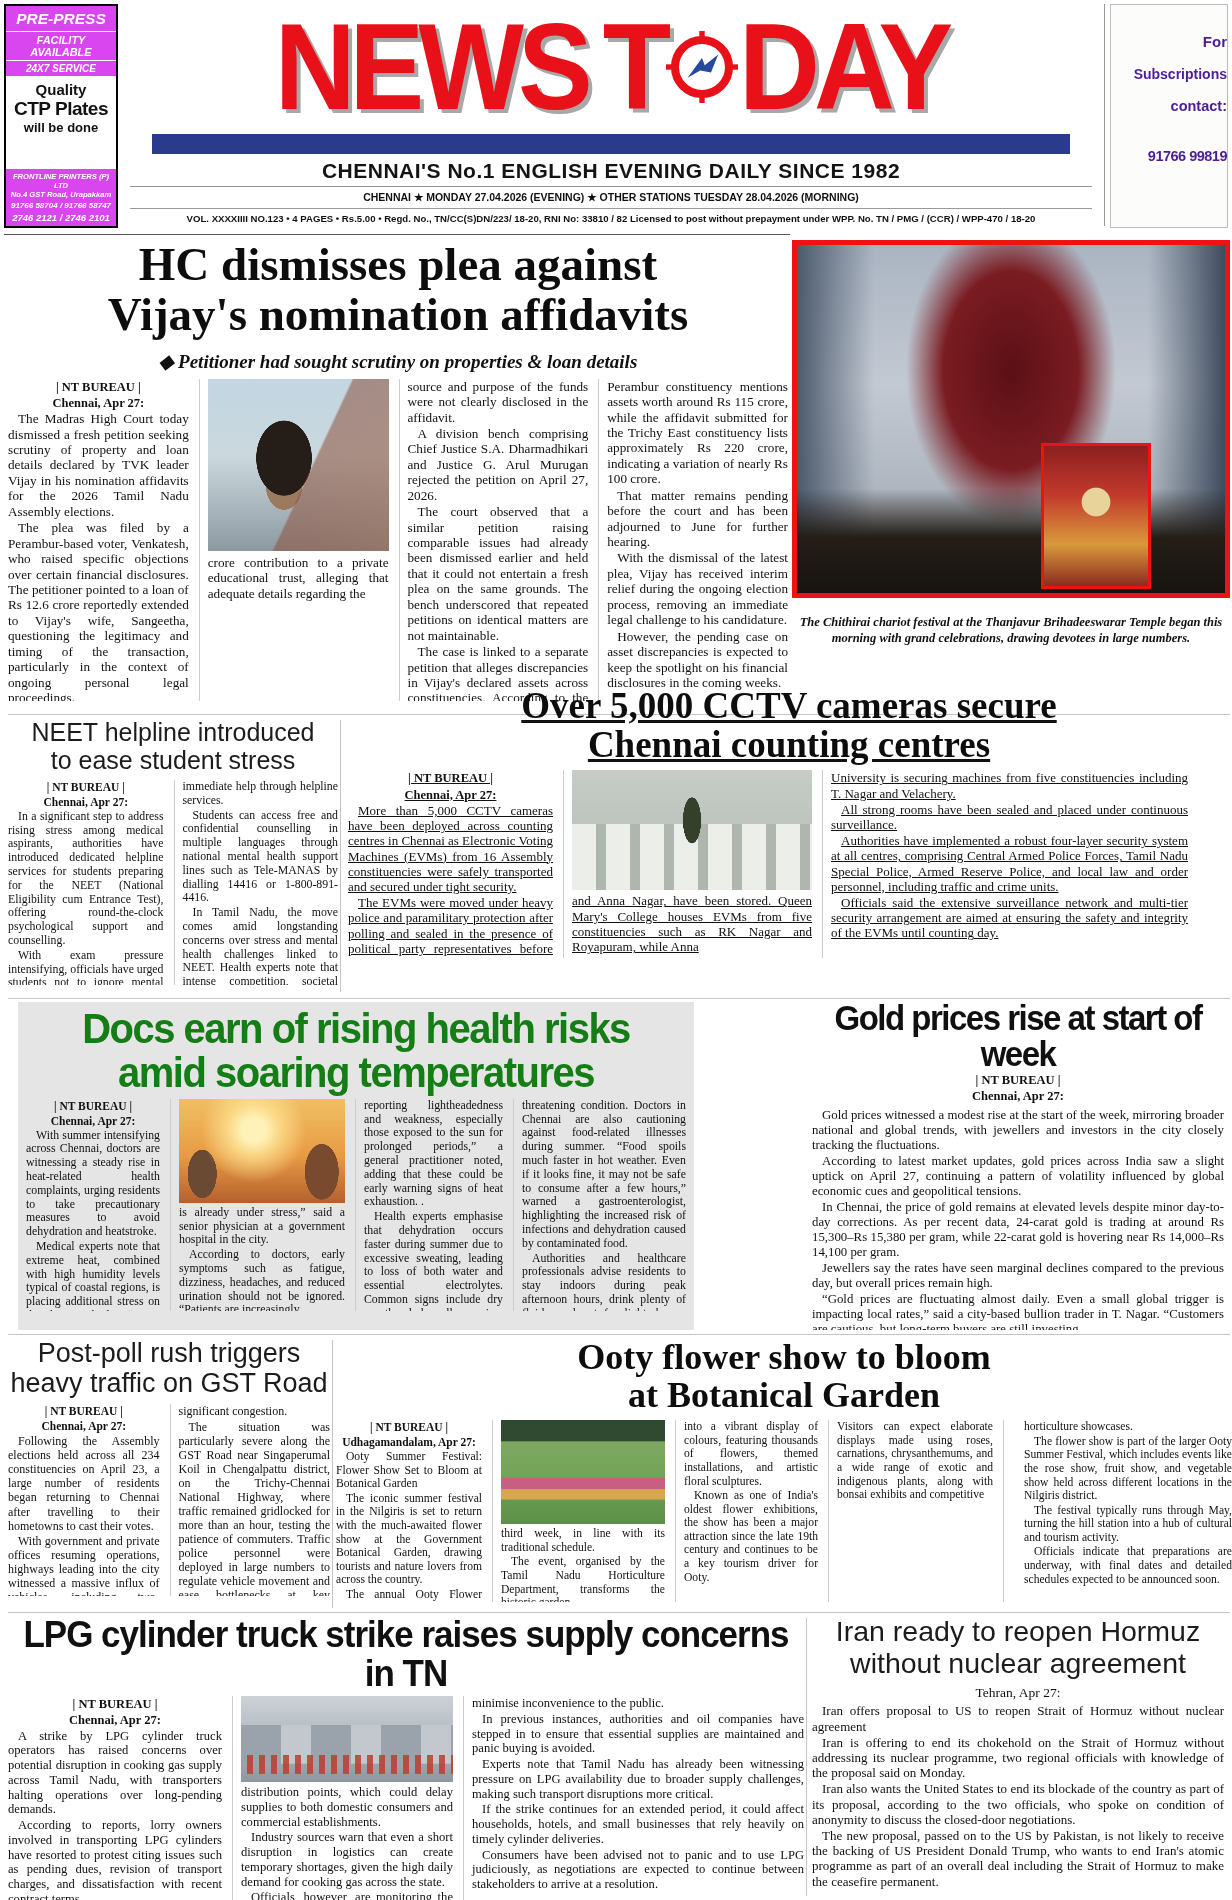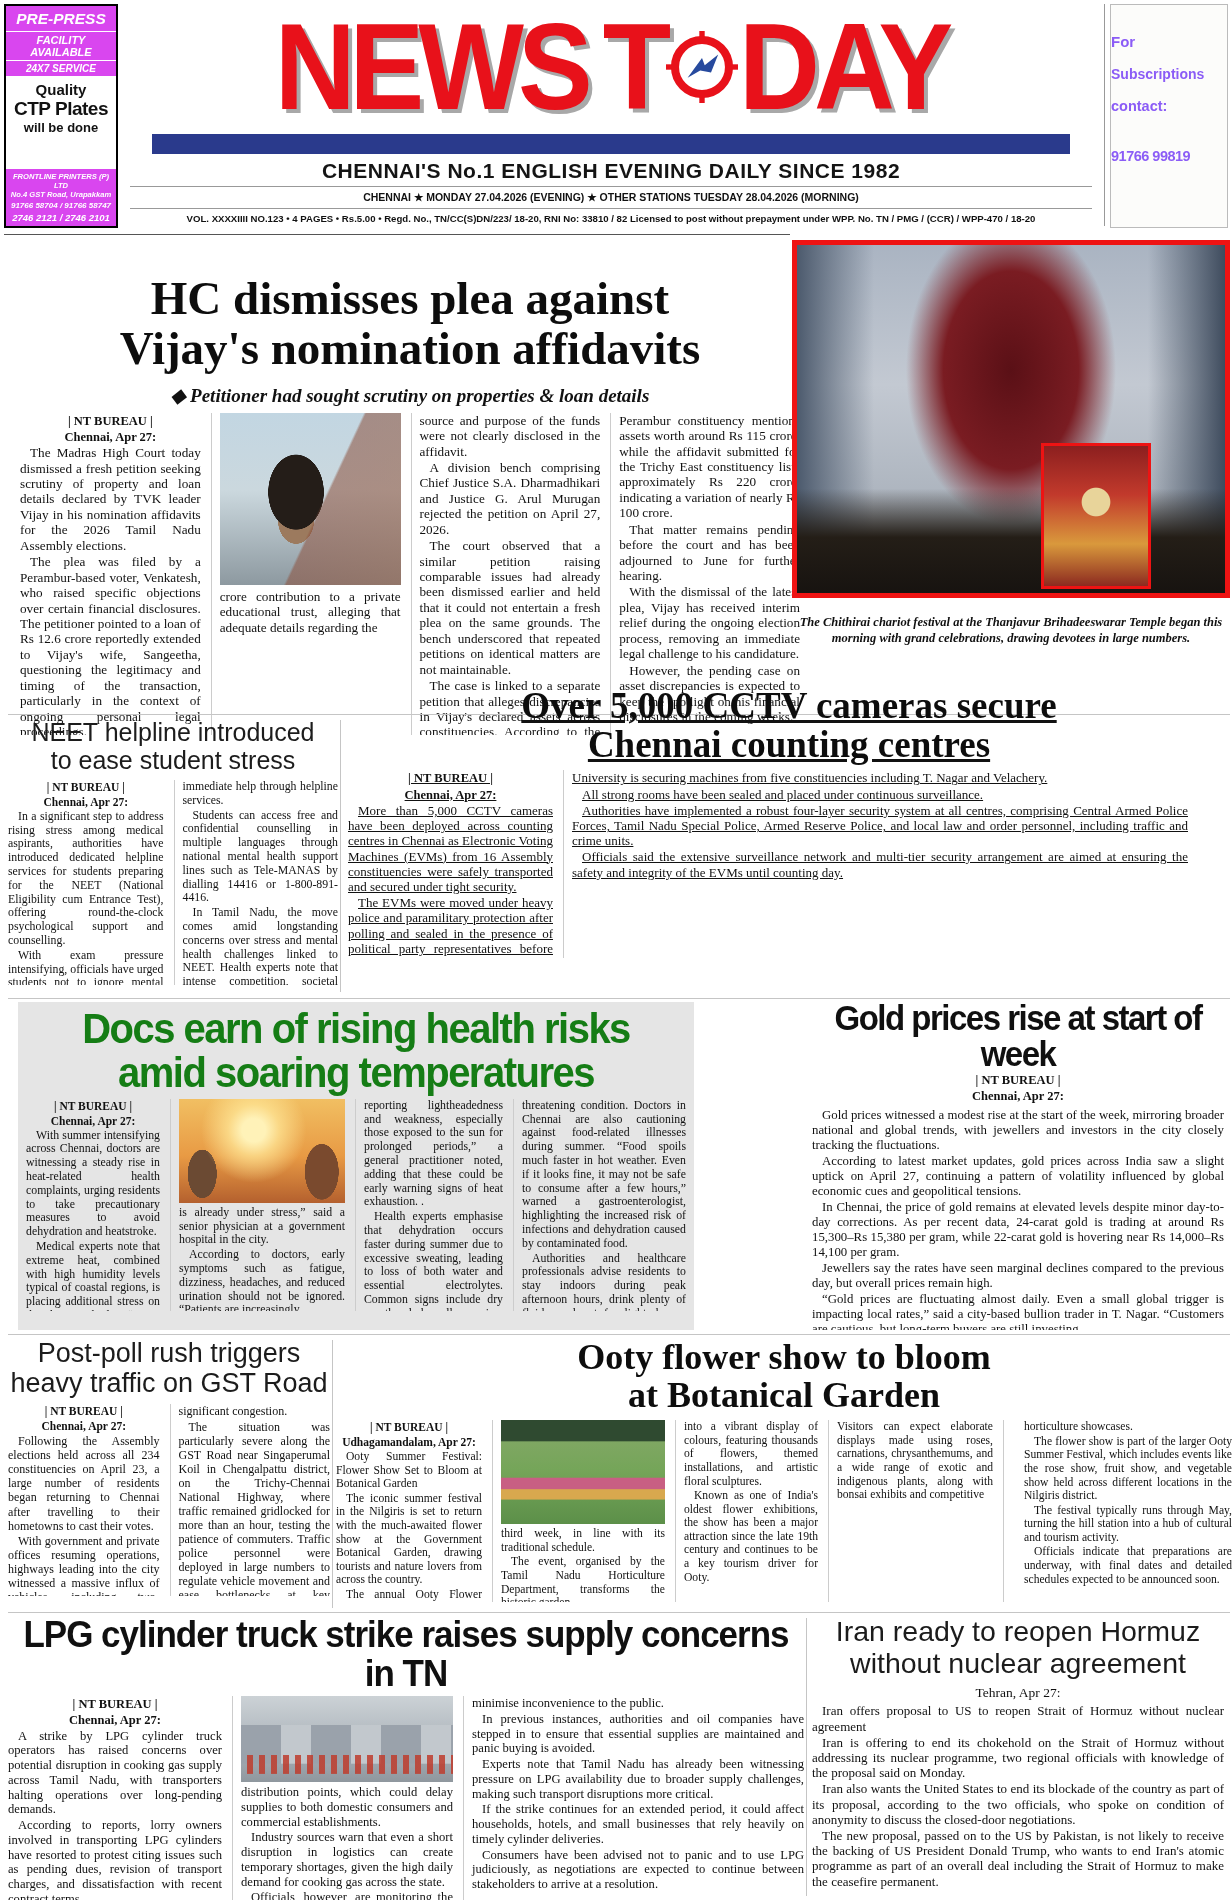--- a/index.html
+++ b/index.html
@@ -32,22 +32,22 @@
   .tw1{margin-right:16px;}
   .logo-circle{flex:0 0 auto;width:72px;height:72px;margin:0 1px;}
   .blue-bar{height:20px;background:#2a3a8c;margin:4px 30px 0;}
   .tagline{font-family:"Liberation Sans",sans-serif;font-weight:700;font-size:21px;
            letter-spacing:0.5px;margin-top:5px;color:#141414;}
   .mast-rule{border-top:1.5px solid #999;margin:3px 8px 0;}
   .dateline-row{font-family:"Liberation Sans",sans-serif;font-weight:700;font-size:10.5px;padding:4px 0 2px;}
   .vol-row{font-family:"Liberation Sans",sans-serif;font-weight:700;font-size:9.6px;padding:4px 0 2px;}
   .mast-vline{position:absolute;left:1104px;top:4px;height:222px;border-left:1px solid #999;}
   .subs-box{position:absolute;right:4px;top:4px;width:118px;height:224px;border:1px solid #bbb;
-            background:#fcfcfa;box-sizing:border-box;display:flex;flex-direction:column;align-items:flex-start;
-            font-family:"Liberation Sans",sans-serif;font-weight:bold;color:#8b5cf6;padding-top:28px;}
+            background:#fcfcfa;box-sizing:border-box;display:flex;flex-direction:column;align-items:flex-end;
+            font-family:"Liberation Sans",sans-serif;font-weight:bold;color:#4c1d95;padding-top:28px;}
   .subs-box .s1{font-size:15px;margin-bottom:16px;}
   .subs-box .s2{font-size:14px;margin-bottom:16px;}
   .subs-box .s3{font-size:14.5px;margin-bottom:34px;}
   .subs-box .sphone{font-size:14.5px;letter-spacing:-0.5px;}
   .masthead-bottom{position:absolute;left:4px;top:234px;width:786px;border-top:1.5px solid #555;}
 
   
   .story{position:absolute;box-sizing:border-box;overflow:hidden;}
   .shead{font-family:"Liberation Serif",serif;font-weight:700;text-align:center;line-height:1.06;
          color:#0d0d0d;margin:0;}
@@ -57,21 +57,21 @@
          line-height:1.06;color:#101010;margin:0;transform:scaleY(1.05);}
   .byline{text-align:center;font-weight:700;font-size:12.5px;line-height:1.3;}
   .cols{display:flex;gap:10px;overflow:hidden;margin-top:6px;}
   .col{flex:1 1 0;min-width:0;border-left:1px solid #ccc;padding-left:8px;overflow:hidden;}
   .col:first-child{border-left:none;padding-left:0;}
   p{margin:0 0 1px;text-align:justify;text-indent:10px;line-height:1.17;}
   .cont > p:first-child{text-indent:0;}
   .photo{box-sizing:border-box;background-color:#b5b5b5;background-repeat:no-repeat;}
 
   
-  .lead{left:20px;top:240px;width:780px;height:470px;margin-top:34px;}
+  .lead{left:8px;top:240px;width:780px;height:470px;}
   .lead .shead{font-size:47px;}
   .lead .subhead{font-family:"Liberation Serif",serif;font-weight:700;font-style:italic;font-size:19px;
                  text-align:center;margin:10px 0 4px;}
   .lead .cols{height:322px;font-size:13.2px;}
   .vijay-photo{width:100%;height:172px;margin-bottom:4px;background-image:
       linear-gradient(115deg, rgba(0,0,0,0) 55%, rgba(140,80,60,.55) 56%, rgba(150,95,70,.6) 100%),
       radial-gradient(ellipse 46px 62px at 42% 46%, #241d18 60%, rgba(36,29,24,0) 61%),
       radial-gradient(ellipse 30px 40px at 42% 62%, #9c7a5e 60%, rgba(156,122,94,0) 61%),
       linear-gradient(180deg,#c2d6e2 0%,#cbd8de 45%,#8d99a0 100%);}
 
@@ -303,20 +303,26 @@
     </h2>
     <div class="cols">
       <div class="col c1">
         <div class="byline">| NT BUREAU |</div>
         <div class="byline">Chennai, Apr 27:</div>
         <div>
             <p>More than 5,000 CCTV cameras have been deployed across counting centres in Chennai as Electronic Voting Machines (EVMs) from 16 Assembly constituencies were safely transported and secured under tight security.</p>
             <p>The EVMs were moved under heavy police and paramilitary protection after polling and sealed in the presence of political party representatives before being placed in strong rooms at designated centres.</p>
           </div>
       </div>
+      <div class="col c2">
+        <div class="photo evm-photo"></div>
+        <div class="cont">
+            <p>and Anna Nagar, have been stored. Queen Mary's College houses EVMs from five constituencies such as RK Nagar and Royapuram, while Anna</p>
+          </div>
+      </div>
       <div class="col c3 cont">
           <p>University is securing machines from five constituencies including T. Nagar and Velachery.</p>
           <p>All strong rooms have been sealed and placed under continuous surveillance.</p>
           <p>Authorities have implemented a robust four-layer security system at all centres, comprising Central Armed Police Forces, Tamil Nadu Special Police, Armed Reserve Police, and local law and order personnel, including traffic and crime units.</p>
           <p>Officials said the extensive surveillance network and multi-tier security arrangement are aimed at ensuring the safety and integrity of the EVMs until counting day.</p>
         </div>
     </div>
   </section>
 
   <div class="hline" style="top:998px"></div>

